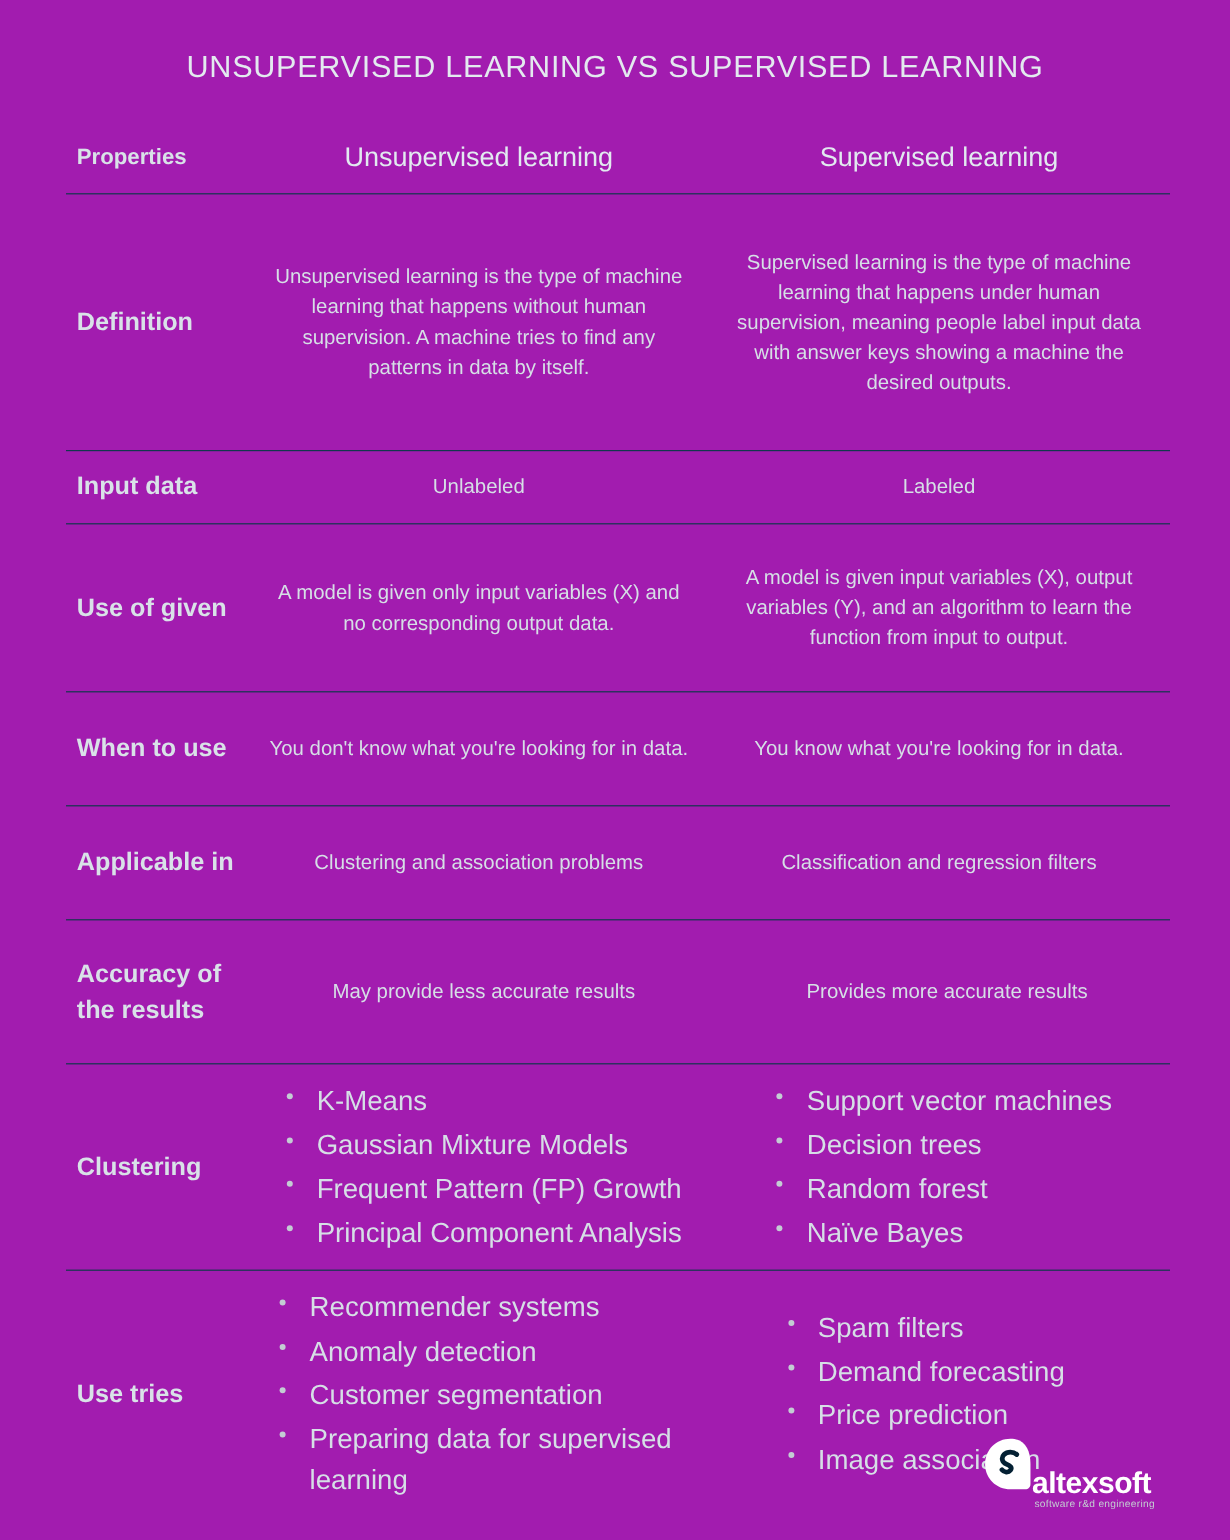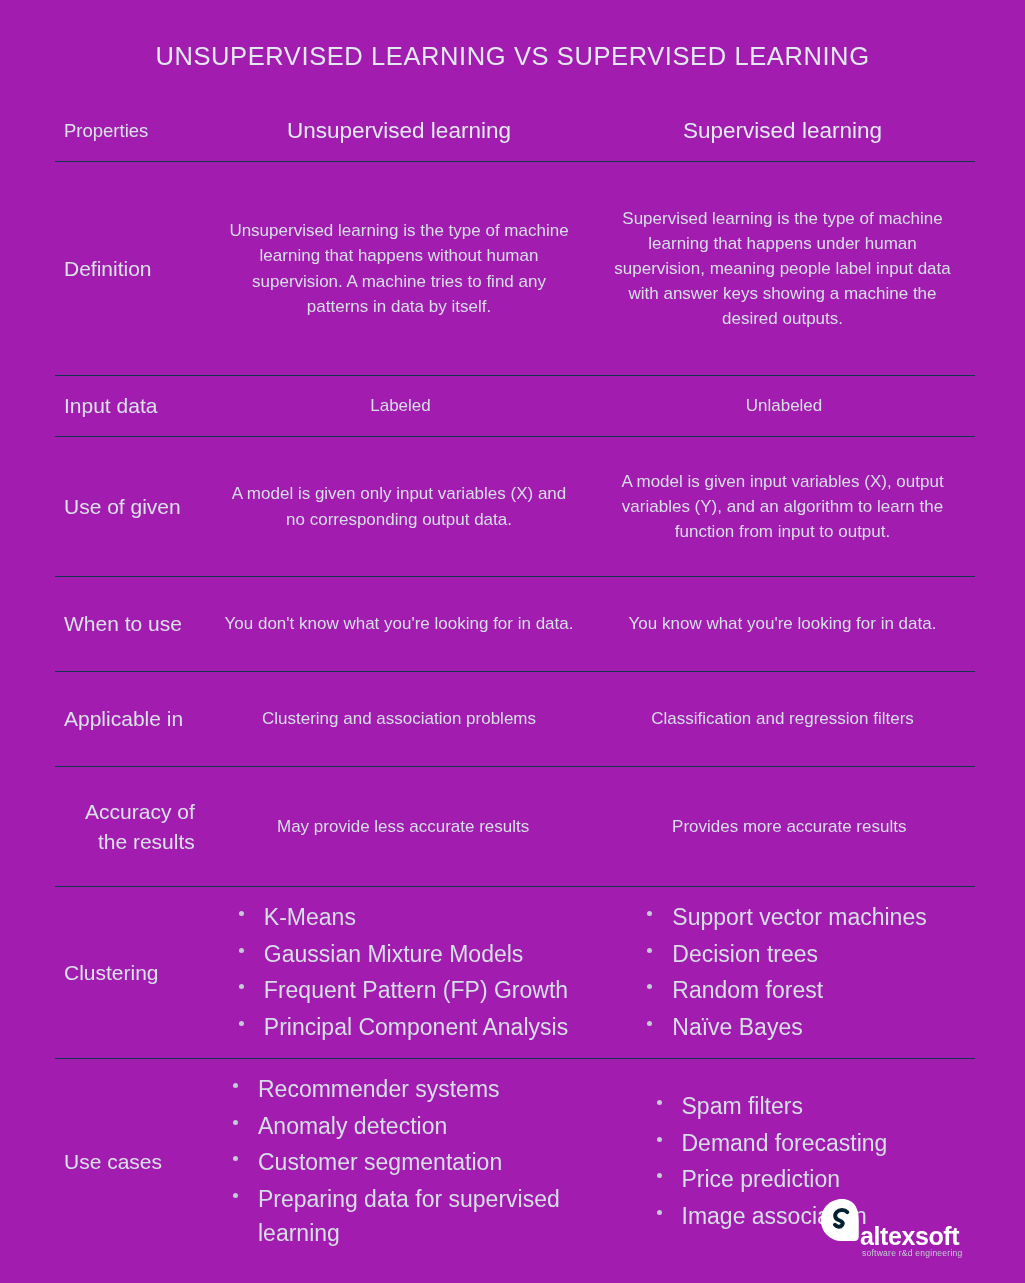--- a/index.html
+++ b/index.html
@@ -60,21 +60,22 @@
     flex-direction: column;
     justify-content: center;
   }
 
   
   .c-prop {
     width: 153px;
     padding-left: 9px;
     padding-right: 8px;
     align-items: flex-start;
-    text-align: right;
+    text-align: left;
+    font-weight: bold;
   }
   .c-unsup {
     width: 382px;
     align-items: center;
     text-align: center;
     padding-left: 16px;
     padding-right: 16px;
   }
   .c-sup {
     width: 385px;
@@ -236,25 +237,25 @@
       </div>
       <div class="cell c-sup">
         <span class="body-text">Supervised learning is the type of machine learning that happens under human supervision, meaning people label input data with answer keys showing a machine the desired outputs.</span>
       </div>
     </div>
 
     <div class="row r-input">
       <div class="cell c-prop">
         <span class="prop-label">Input data</span>
       </div>
+      <div class="cell c-unsup">
+        <span class="body-text">Unlabeled</span>
+      </div>
       <div class="cell c-sup">
         <span class="body-text">Labeled</span>
-      </div>
-      <div class="cell c-unsup">
-        <span class="body-text">Unlabeled</span>
       </div>
     </div>
 
     <div class="row r-useof">
       <div class="cell c-prop">
         <span class="prop-label">Use of given</span>
       </div>
       <div class="cell c-unsup">
         <span class="body-text">A model is given only input variables (X) and no corresponding output data.</span>
       </div>
@@ -320,21 +321,21 @@
               <li>Decision trees</li>
               <li>Random forest</li>
               <li>Naïve Bayes</li>
             </ul>
         </div>
       </div>
     </div>
 
     <div class="row r-cases">
       <div class="cell c-prop">
-        <span class="prop-label">Use cases</span>
+        <span class="prop-label">Use tries</span>
       </div>
       <div class="cell c-unsup">
         <div class="bullets-wrap">
           <ul class="bullets bullets-inner">
               <li>Recommender systems</li>
               <li>Anomaly detection</li>
               <li>Customer segmentation</li>
               <li>Preparing data for supervised learning</li>
             </ul>
         </div>

